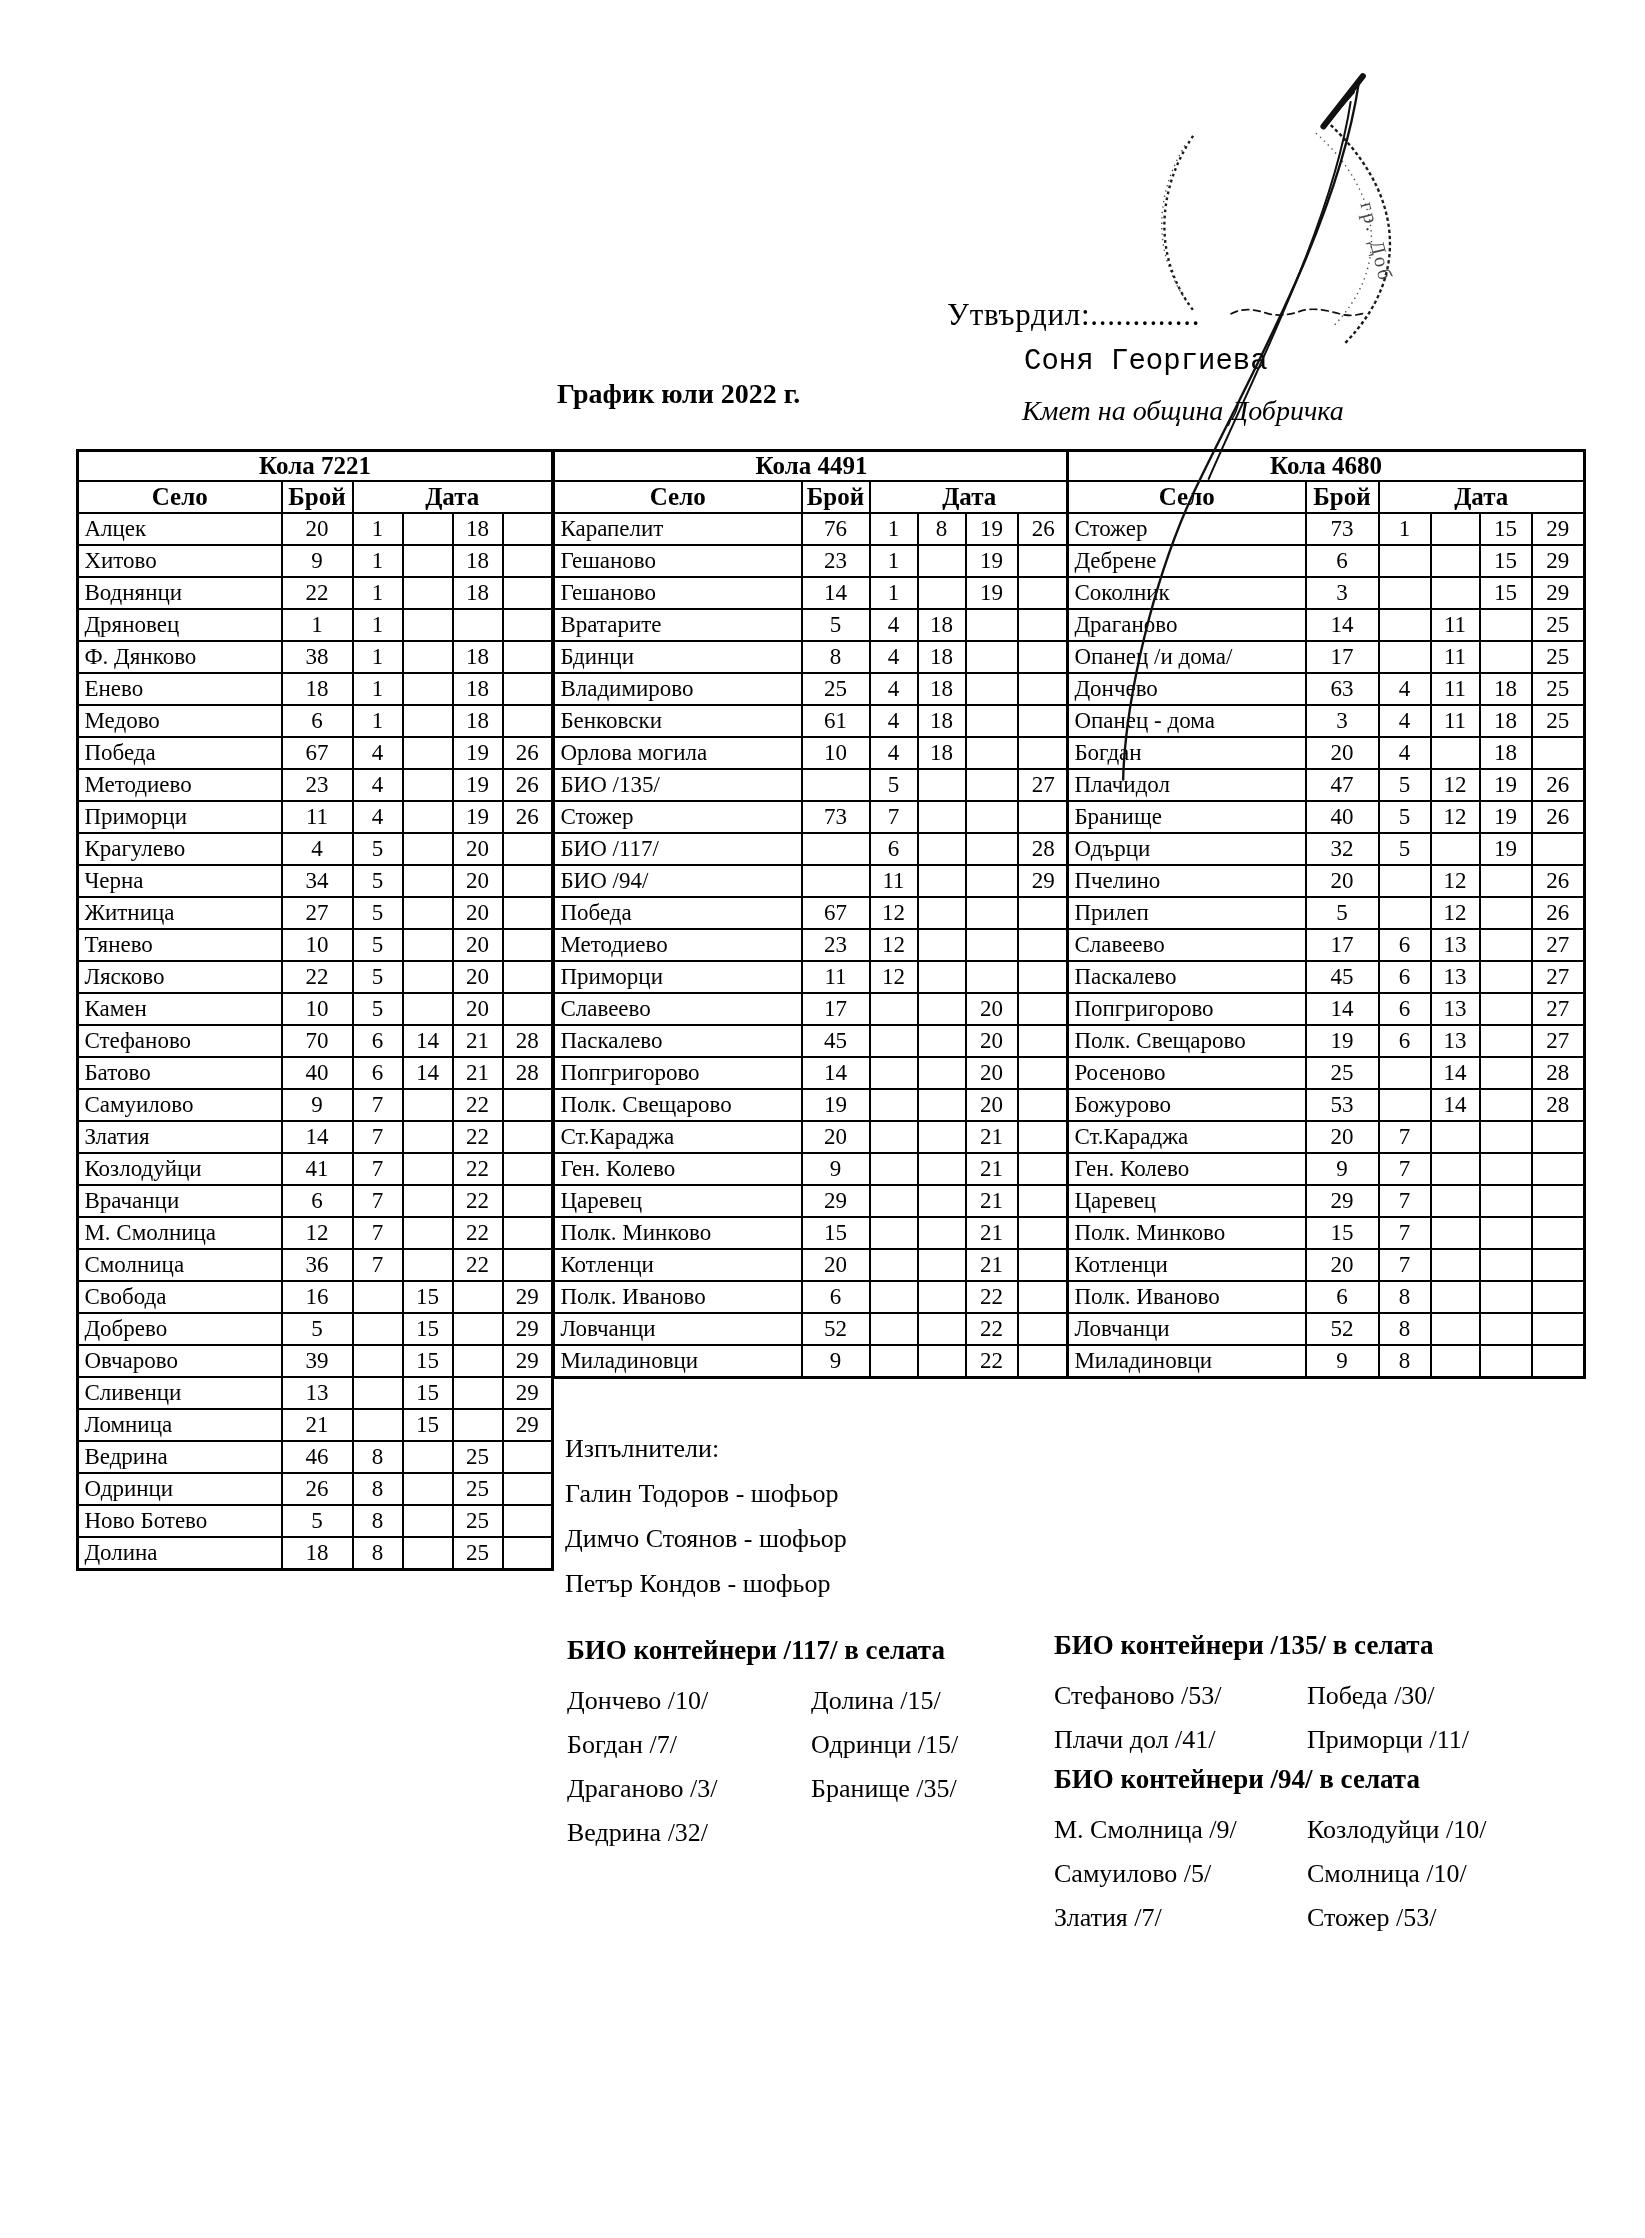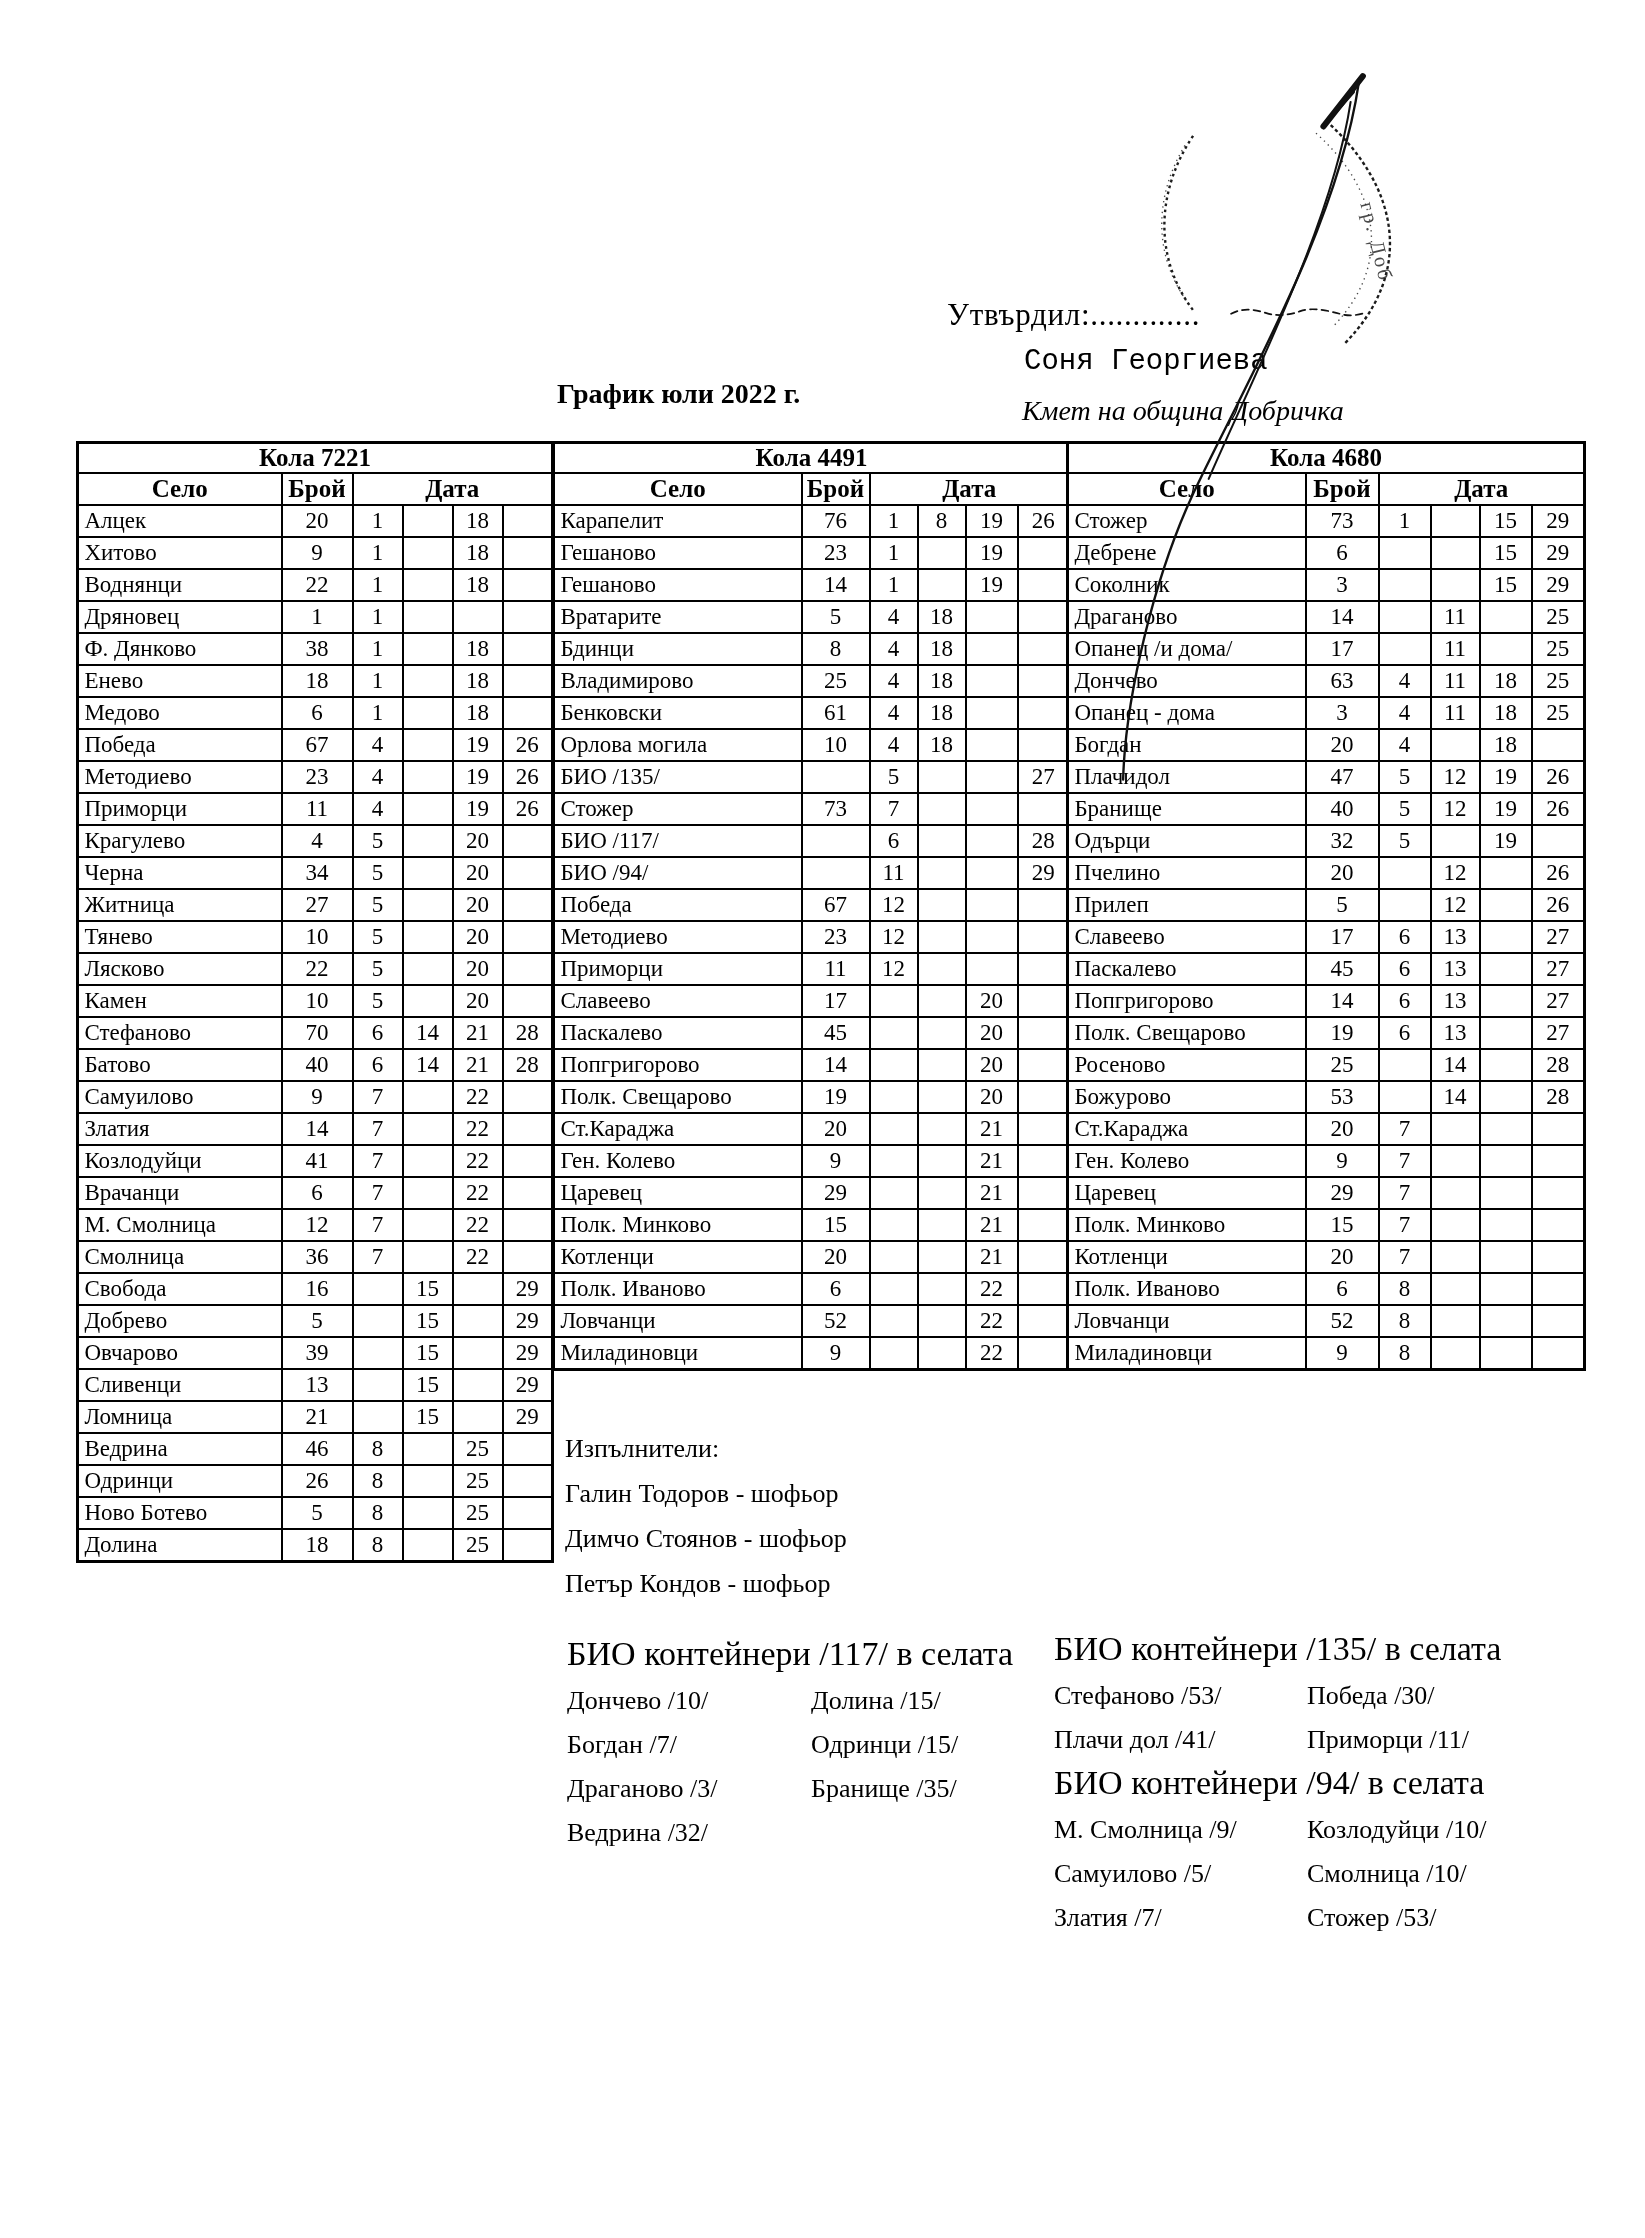--- a/index.html
+++ b/index.html
@@ -6,34 +6,34 @@
   .page{position:relative;width:1646px;height:2239px;background:#ffffff;
         font-family:"Liberation Serif","DejaVu Serif",serif;color:#000;overflow:hidden;}
   .abs{position:absolute;white-space:nowrap;}
   
   .approve-line{left:947px;top:297px;font-size:31px;letter-spacing:0.7px;}
   .approve-name{left:1024px;top:345px;font-size:29px;font-family:Liberation Mono, monospace;}
   .approve-pos{left:1022px;top:395px;font-size:28px;font-style:italic;}
   .doc-title{left:557px;top:378px;font-size:28px;font-weight:bold;}
   
   table{position:absolute;border-collapse:collapse;table-layout:fixed;background:#fff;z-index:1;}
-  table{border:3.4px solid #000;}
+  table{border:3.4px solid #000;margin-top:8px;}
   th,td{border:2px solid #000;overflow:hidden;white-space:nowrap;padding:0;}
   .car-head th{height:27px;font-size:25px;font-weight:bold;text-align:center;border-bottom:2.7px solid #000;}
   .col-head th{height:30px;font-size:25px;font-weight:bold;border-bottom:2.7px solid #000;}
   td{height:30px;font-size:23px;}
   td.v{text-align:left;padding-left:5.4px;}
   td.n{text-align:center;}
   #t1{left:76px;top:441px;width:476px;}
   #t2{left:552px;top:441px;width:514px;}
   #t3{left:1066px;top:441px;width:516px;}
   
   .txtblock{font-size:26px;line-height:45px;}
   .executors{left:565px;top:1426px;}
-  .bio-head{font-size:34px;font-weight:normal;}
+  .bio-head{font-size:27px;font-weight:bold;}
   .bio117-head{left:567px;top:1635px;}
   .bio117-c1{left:567px;top:1679px;font-size:26px;line-height:44px;}
   .bio117-c2{left:811px;top:1679px;font-size:26px;line-height:44px;}
   .bio135-head{left:1054px;top:1630px;}
   .bio135-c1{left:1054px;top:1674px;font-size:26px;line-height:44px;}
   .bio135-c2{left:1307px;top:1674px;font-size:26px;line-height:44px;}
   .bio94-head{left:1054px;top:1764px;}
   .bio94-c1{left:1054px;top:1808px;font-size:26px;line-height:44px;}
   .bio94-c2{left:1307px;top:1808px;font-size:26px;line-height:44px;}
   svg.overlay{position:absolute;left:0;top:0;z-index:3;pointer-events:none;}

